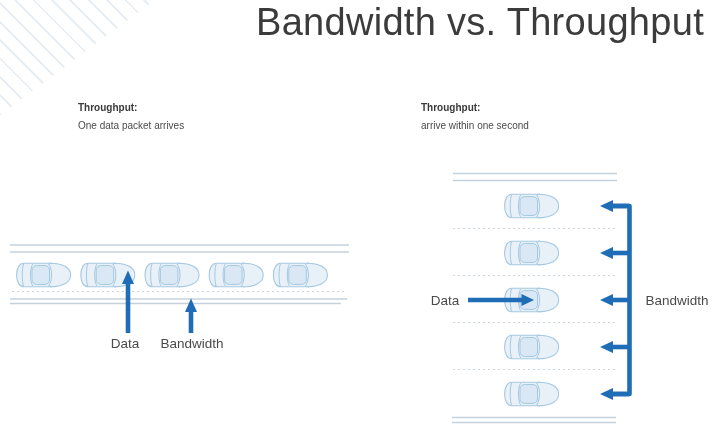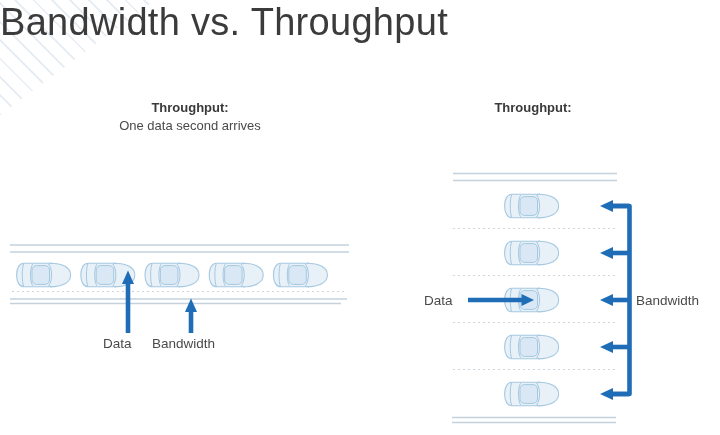--- a/index.html
+++ b/index.html
@@ -6,30 +6,30 @@
   #page{
     position:relative;width:720px;height:435px;background:#ffffff;overflow:hidden;
     font-family:"Liberation Sans", sans-serif;
   }
   .corner-stripes{
     position:absolute;top:0;left:0;width:155px;height:115px;
     background:repeating-linear-gradient(45deg, rgba(150,178,200,0.22) 0 2px, transparent 2px 13px);
     clip-path:polygon(0 0,100% 0,0 100%);
   }
   .title{
-    position:absolute;top:1px;left:0;right:1px;text-align:left;
+    position:absolute;top:1px;left:0;right:16px;text-align:right;
     font-size:38px;color:var(--title-text);letter-spacing:0.3px;
   }
   .caption{
-    position:absolute;text-align:center;font-size:13px;line-height:18px;
+    position:absolute;font-size:10px;line-height:18px;
     color:var(--body-text);
   }
   .caption-head{font-weight:bold;color:#3a3a3a;}
   .label{
-    position:absolute;font-size:13.5px;color:var(--body-text);text-align:left;
+    position:absolute;font-size:13.5px;color:var(--body-text);text-align:center;
   }
   svg.diagram{position:absolute;overflow:visible;}
   .road-line{stroke:var(--road-line);stroke-width:1.3;fill:none;}
   .lane-dash{stroke:var(--lane-dash);stroke-width:1.2;stroke-dasharray:2 3;fill:none;}
   .arrow-line{stroke:var(--arrow-blue);stroke-width:4.6;fill:none;}
   .arrow-head{fill:var(--arrow-blue);stroke:none;}
   .car-body{fill:var(--car-fill);stroke:var(--car-outline);stroke-width:1.1;}
   .car-roof{fill:var(--car-roof-fill);stroke:var(--car-outline);stroke-width:1;}
   .car-line{stroke:var(--car-outline);stroke-width:1;fill:none;}
 </style>
@@ -37,25 +37,26 @@
 <body>
 
 <div id="page">
 
   <div class="corner-stripes"></div>
 
   <div class="title">Bandwidth vs. Throughput</div>
 
   <div class="caption" style="left:78px;top:99px;width:224px">
     <div class="caption-head">Throughput:</div>
-    <div>One data second arrives</div>
+    <div>One data packet arrives</div>
   </div>
 
   <div class="caption" style="left:421px;top:99px;width:224px">
     <div class="caption-head">Throughput:</div>
+    <div>arrive within one second</div>
   </div>
 
   <svg class="diagram" style="left:0;top:238px" width="360" height="132" viewBox="0 0 360 132">
     <defs>
       <g id="car-shape">
         <path class="car-body" d="M9,1.2 H35 C47.5,1.2 55.6,5.4 55.6,13 C55.6,20.6 47.5,24.8 35,24.8 H9 C4.6,24.8 1.6,20.2 1.6,13 C1.6,5.8 4.6,1.2 9,1.2 Z"></path>
         <path class="car-line" d="M8.6,2 C6.8,6 6.8,20 8.6,24"></path>
         <path class="car-line" d="M33.8,2.1 L36.8,0.7"></path>
         <path class="car-line" d="M33.8,23.9 L36.8,25.3"></path>
         <rect class="car-roof" x="17" y="3.6" width="17.5" height="18.8" rx="4.5"></rect>

